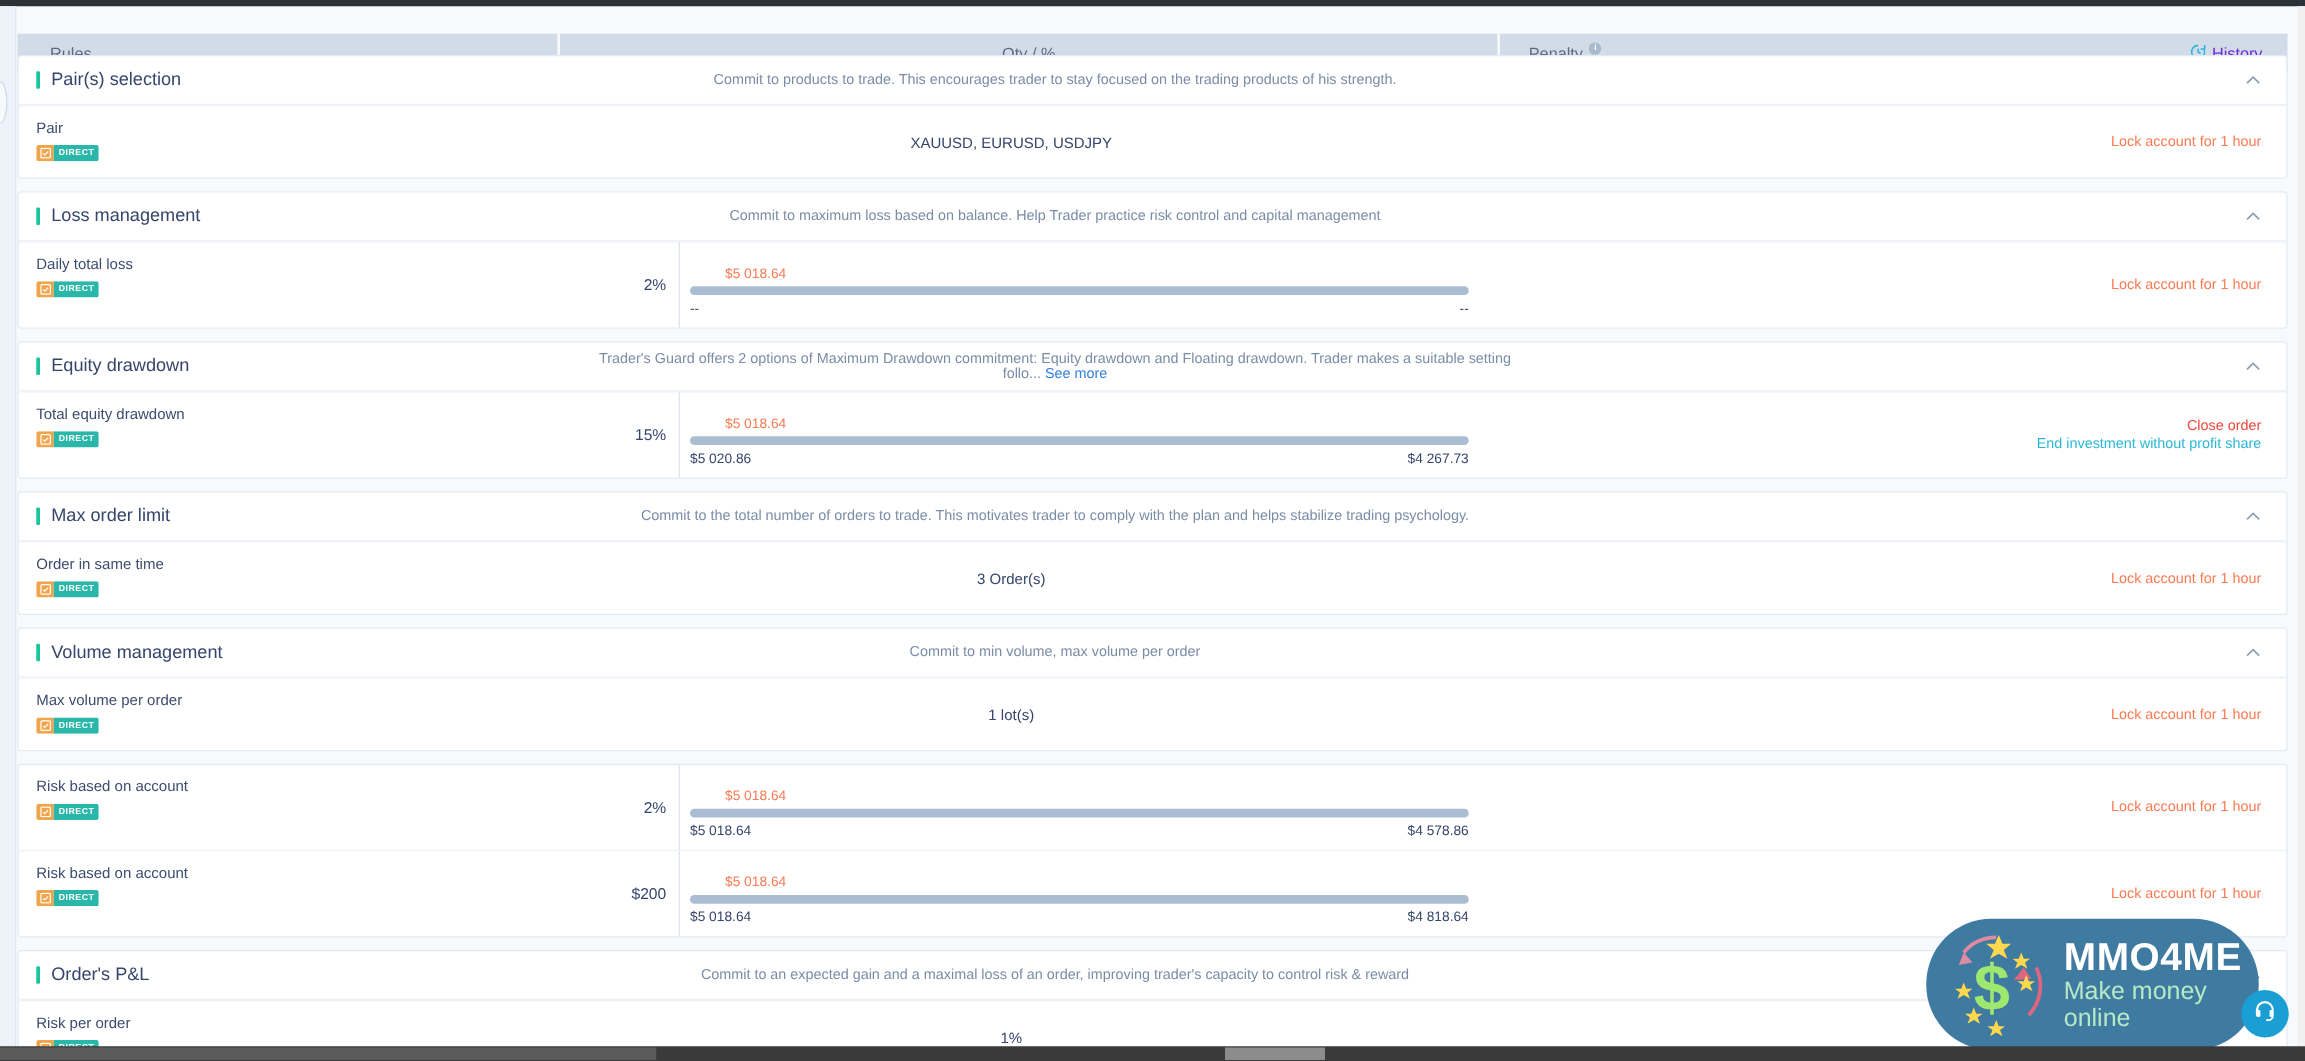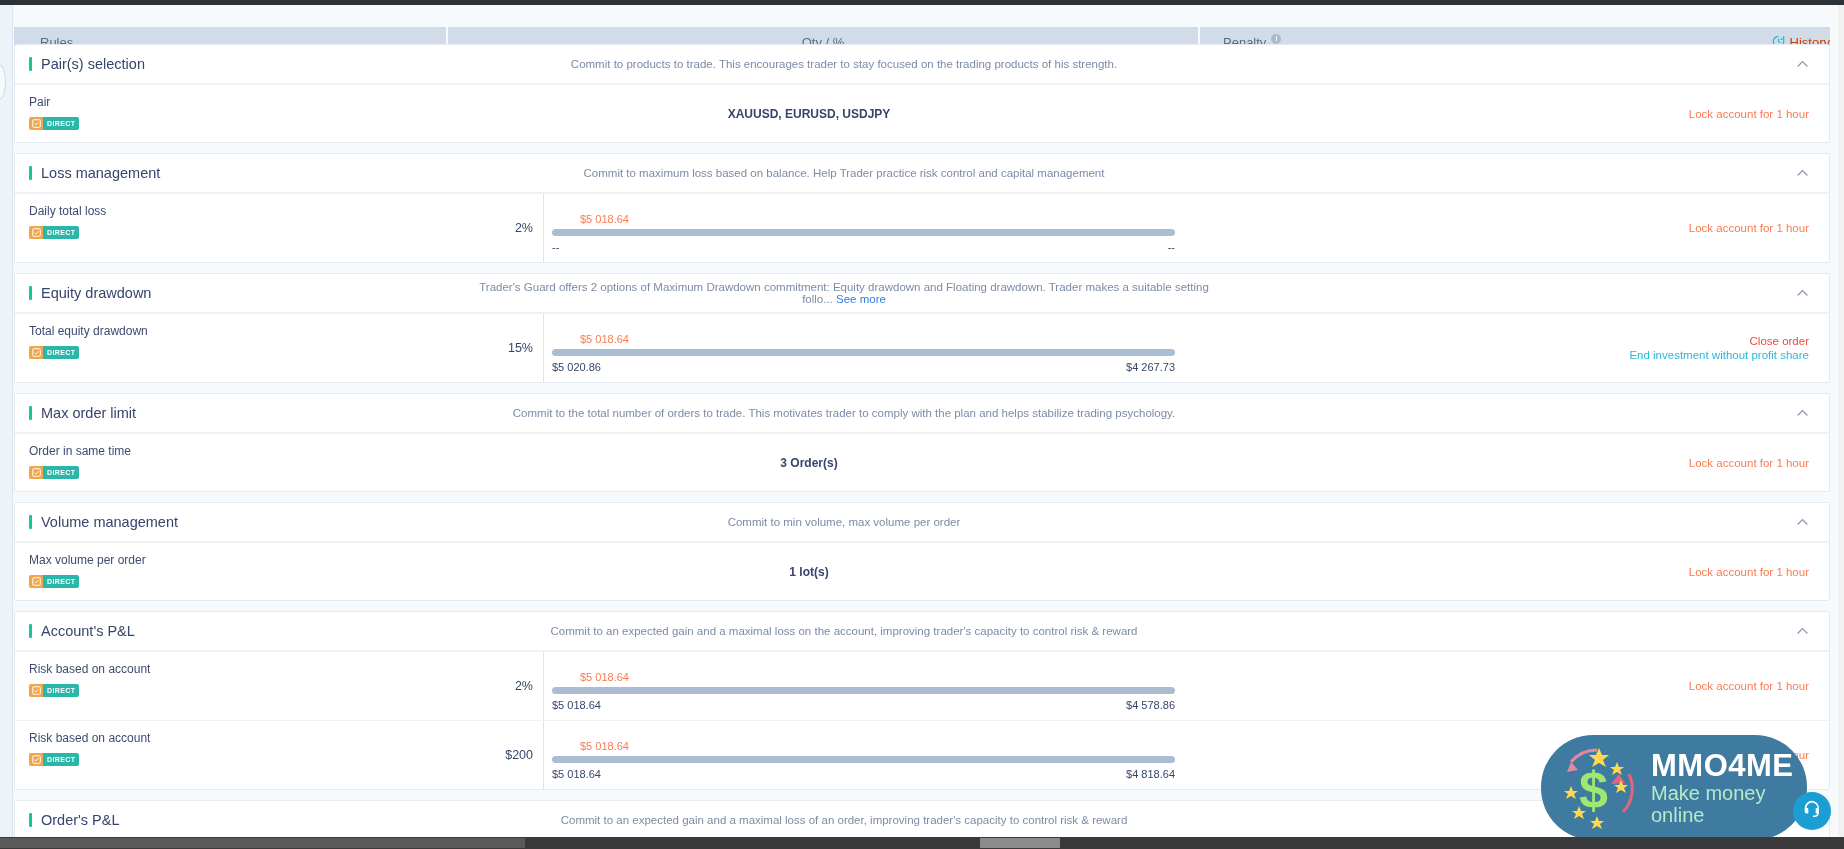--- a/index.html
+++ b/index.html
@@ -47,30 +47,31 @@
     align-items: center;
     height: 31px;
   }
   .hcell.rules { width: 432px; padding-left: 26px; }
   .hcell.qty { width: 752px; justify-content: center; border-left: 2px solid #f7fafc; }
   .hcell.penalty {
     flex: 1;
     border-left: 2px solid #f7fafc;
     padding-left: 23px;
     justify-content: space-between;
+    padding-right: 20px;
   }
   .pen-left { display: flex; align-items: center; gap: 5px; }
   .info-dot {
     width: 10px; height: 10px; border-radius: 50%;
     background: #a9bace; color: #fff; font-size: 7px;
     line-height: 10px; text-align: center; font-weight: bold;
     position: relative; top: -4px;
   }
   .history {
-    color: #c2410c; font-size: 13px; display: flex; align-items: center; gap: 5px;
+    color: #6d28d9; font-size: 13px; display: flex; align-items: center; gap: 5px;
     white-space: nowrap;
   }
   
   .scrollbody {
     position: absolute; top: 44px; left: 14px;
     width: 1816px; height: 793px;
   }
   
   .panel {
     background: #fff;
@@ -131,21 +132,21 @@
     font-size: 7px; letter-spacing: .4px;
     padding: 0 4px; height: 13px; line-height: 13px;
     font-weight: bold;
   }
   .rr-qty {
     width: 752px;
     display: flex;
     align-items: center;
     position: relative;
   }
-  .rr-qty.plain { justify-content: center; font-weight: bold; }
+  .rr-qty.plain { justify-content: center; }
   .rr-qty-plainval { font-size: 12px; color: #36456b; }
   .qty-num {
     width: 110px; text-align: right; padding-right: 10px;
     font-size: 12.5px; color: #36456b;
   }
   .slider-wrap {
     flex: 1; position: relative; padding: 19px 0 9px 0;
     border-left: 1px solid #dbe3ec;
     padding-left: 8px;
     margin-right: 10px;
@@ -421,32 +422,20 @@
             </span></div>
           <div class="rr-qty plain">
             <span class="rr-qty-plainval">1 lot(s)</span>
           </div>
           <div class="rr-penalty">
             <span class="pen-lock">Lock account for 1 hour</span>
           </div>
         </div>
       </div>
       <div class="panel">
-        <div class="panel-head">
-          <div class="sec-title">
-            <span class="tick"></span>
-            <span class="sec-title-text">Account's P&amp;L</span>
-          </div>
-          <div class="sec-desc">Commit to an expected gain and a maximal loss on the account, improving trader's capacity to control risk &amp; reward</div>
-          <div class="chev">
-            <svg width="13" height="13" viewBox="0 0 16 16">
-              <path d="M2 10.5L8 4.5l6 6" fill="none" stroke="#8b9bb2" stroke-width="1.6"></path>
-            </svg>
-          </div>
-        </div>
         <div class="rule-row">
           <div class="rr-label"><div class="rr-name">Risk based on account</div><span class="badge">
               <span class="badge-ico">
                 <svg width="9" height="9" viewBox="0 0 12 12">
                   <rect x="1" y="1" width="10" height="10" rx="1" fill="none" stroke="#fff" stroke-width="1.3"></rect>
                   <path d="M3.3 6.2l1.7 1.7 3.6-3.6" fill="none" stroke="#fff" stroke-width="1.3"></path>
                 </svg>
               </span>
               <span class="badge-txt">DIRECT</span>
             </span></div>

